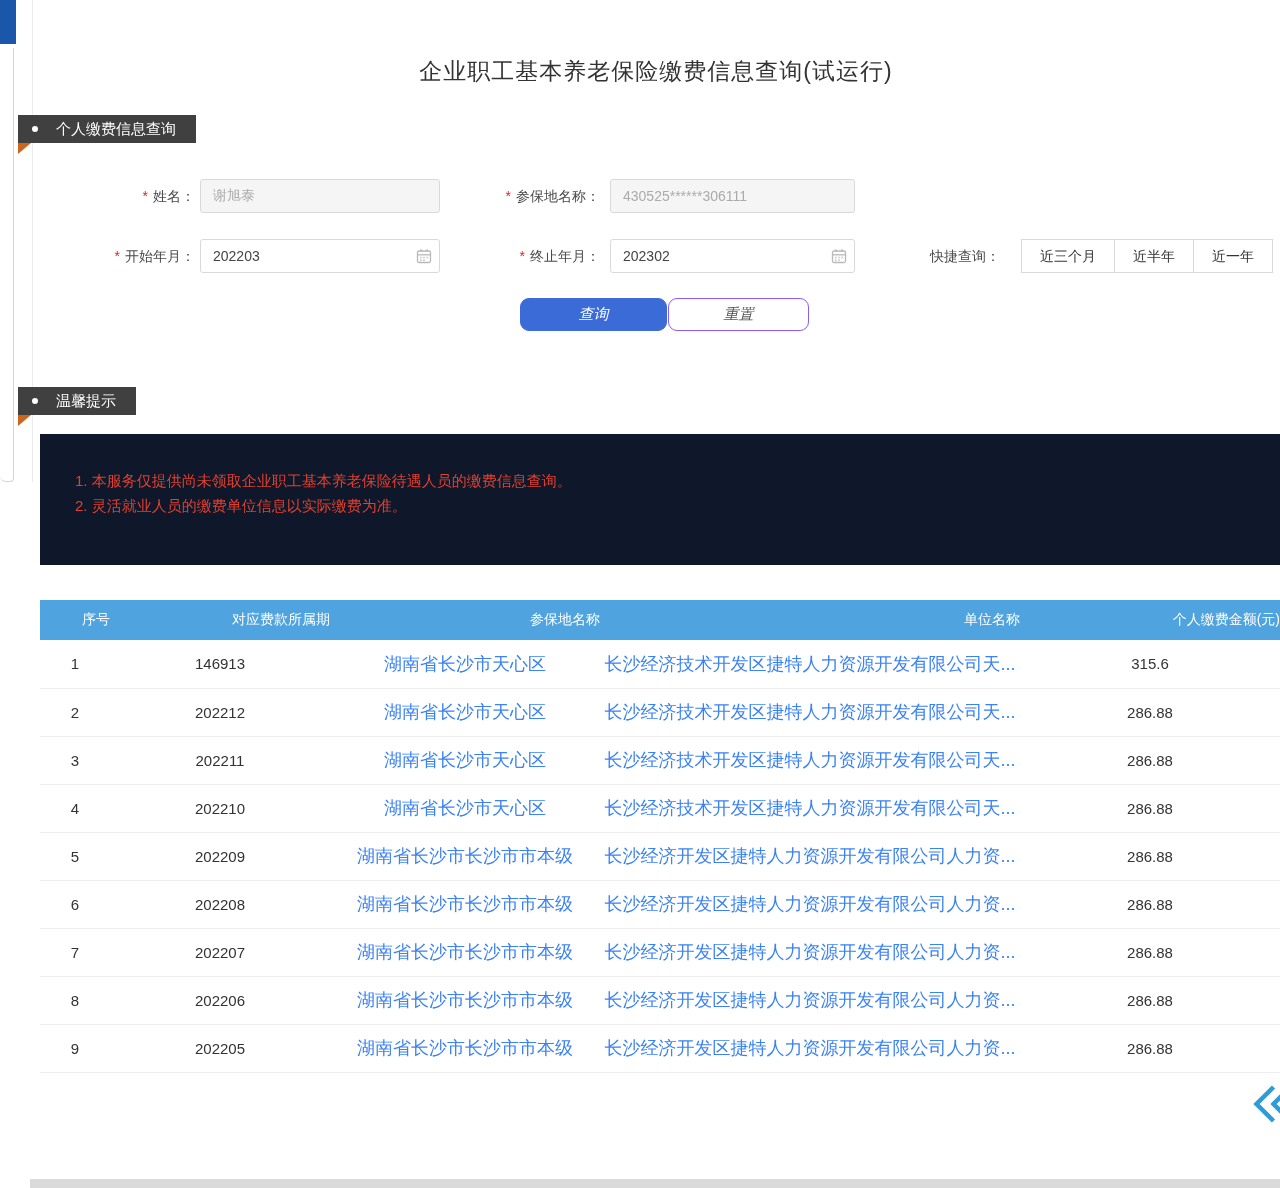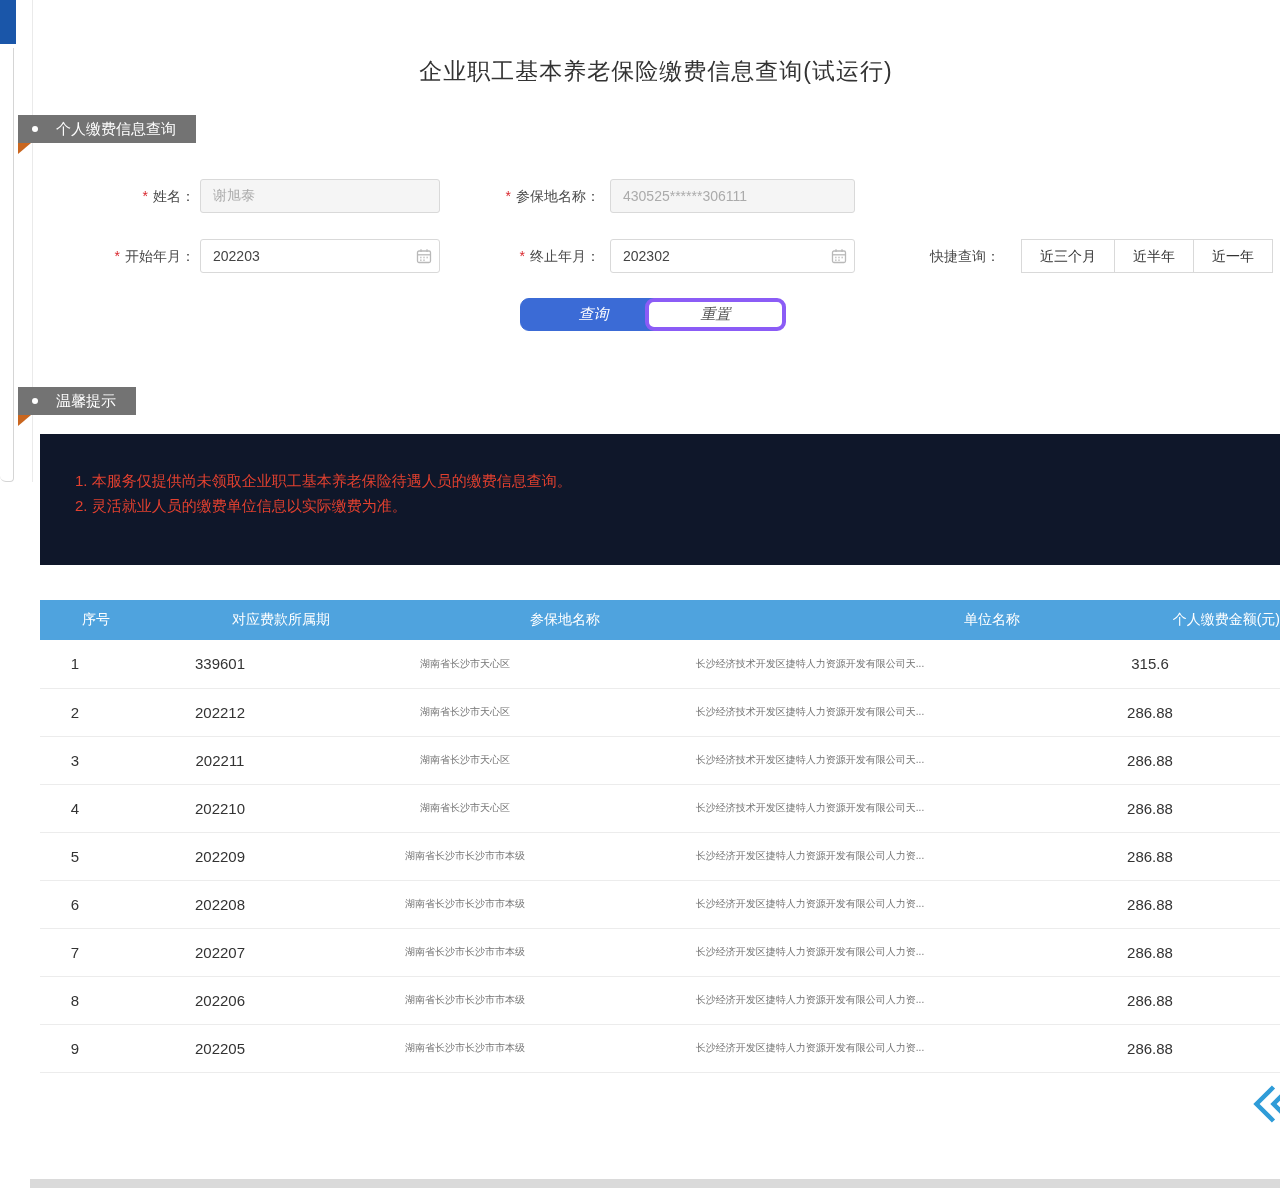--- a/index.html
+++ b/index.html
@@ -15,21 +15,21 @@
                  border-right:1px solid #d5d5d5; border-bottom:1px solid #d5d5d5;
                  border-bottom-right-radius:4px; border-bottom-left-radius:6px; }
   .card-border { position:absolute; left:32px; top:0; width:1px; height:482px; background:#eaeaea; }
   .bottom-bar  { position:absolute; left:30px; top:1179px; width:1250px; height:9px; background:#dadada; }
 
   
   .page-title { position:absolute; left:32px; width:1248px; top:56px; text-align:center;
                 font-size:23px; font-weight:500; color:#333; letter-spacing:1px; }
 
   
-  .ribbon { position:absolute; left:18px; height:28px; line-height:28px; background:#737373;
+  .ribbon { position:absolute; left:18px; height:28px; line-height:28px; background:#404040;
             color:#fff; font-size:15px; padding:0 20px 0 14px; display:flex; align-items:center; }
   .ribbon .dot { width:6px; height:6px; border-radius:50%; background:#fff; margin-right:18px; display:inline-block; }
   .ribbon-query { top:115px; }
   .ribbon-tips  { top:387px; }
   .ribbon-fold { position:absolute; left:18px; width:13px; height:11px; background:#C9661F;
                  clip-path:polygon(0 0,100% 0,0 100%); }
   .fold-query { top:143px; }
   .fold-tips  { top:415px; }
 
   
@@ -45,32 +45,32 @@
   .quick-label { position:absolute; left:930px; top:239px; font-size:14px; color:#4a4a4a; height:34px; line-height:34px; }
   .quick-group { position:absolute; left:1020px; top:239px; display:flex; }
   .quick-btn { height:34px; padding:0 18px; background:#fff; border:1px solid #d9d9d9; margin-left:-1px;
                font-size:14px; color:#333; cursor:pointer; line-height:32px;
                font-family:"Liberation Sans","DejaVu Sans",sans-serif; }
   .quick-btn:first-child { margin-left:1px; }
 
   .btn { position:absolute; top:298px; height:33px; border-radius:9px; font-size:15px; cursor:pointer;
          font-family:"Liberation Sans","DejaVu Sans",sans-serif;font-style:italic; }
   .btn-query { left:520px; width:147px; background:#3B6BD6; border:1px solid #3B6BD6; color:#fff; }
-  .btn-reset { left:645px; width:141px; background:#fff; border:4px solid #8b5cf6; color:#555; }
+  .btn-reset { left:668px; width:141px; background:#fff; border:1px solid #8b5cf6; color:#555; }
 
   
   .notice { position:absolute; left:40px; top:434px; width:1240px; height:131px; background:#0f172a;
             padding:34px 20px 0 35px; }
   .tip-line { font-size:15px; color:#E2402F; line-height:25px; }
 
   
   .table-wrap { position:absolute; left:40px; top:600px; width:1240px; }
   table { border-collapse:collapse; width:1240px; table-layout:fixed; }
   thead th { background:#4FA3DE; color:#fff; font-size:14px; font-weight:500; height:40px; text-align:right; }
-  tbody td { height:48px; text-align:center; border-bottom:1px solid #ececec; font-size:10px; color:#737373;
+  tbody td { height:48px; text-align:center; border-bottom:1px solid #ececec; font-size:18px; color:#3b82f6;
              overflow:hidden; white-space:nowrap; }
   tbody td.c0, tbody td.c1, tbody td.c4 { color:#333; font-size:15px; }
   .c0 { width:70px; } .c1 { width:220px; } .c2 { width:270px; } .c3 { width:420px; } .c4 { width:260px; }
 
   
   .collapse-icon { position:absolute; left:1252px; top:1083px; width:45px; height:42px; cursor:pointer; }
 </style>
 </head>
 <body>
 
@@ -164,21 +164,21 @@
           <th class="c0">序号</th>
           <th class="c1">对应费款所属期</th>
           <th class="c2">参保地名称</th>
           <th class="c3">单位名称</th>
           <th class="c4">个人缴费金额(元)</th>
         </tr>
       </thead>
     <tbody>
         <tr>
           <td class="c0">1</td>
-          <td class="c1">339601</td>
+          <td class="c1">146913</td>
           <td class="c2">湖南省长沙市天心区</td>
           <td class="c3">长沙经济技术开发区捷特人力资源开发有限公司天...</td>
           <td class="c4">315.6</td>
         </tr>
         <tr>
           <td class="c0">2</td>
           <td class="c1">202212</td>
           <td class="c2">湖南省长沙市天心区</td>
           <td class="c3">长沙经济技术开发区捷特人力资源开发有限公司天...</td>
           <td class="c4">286.88</td>

